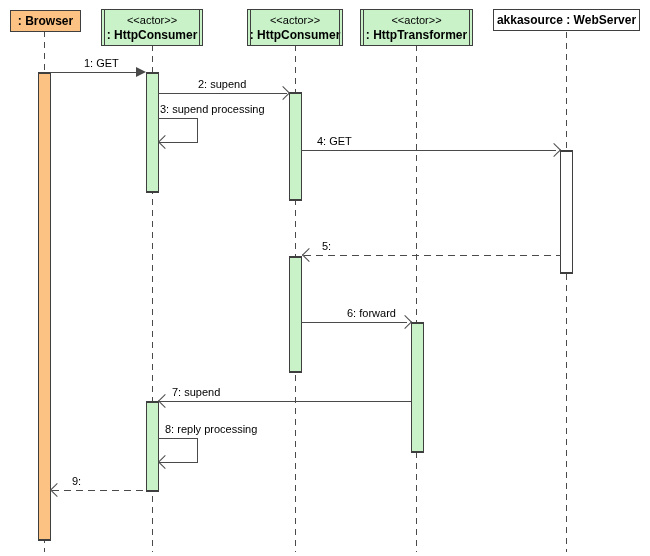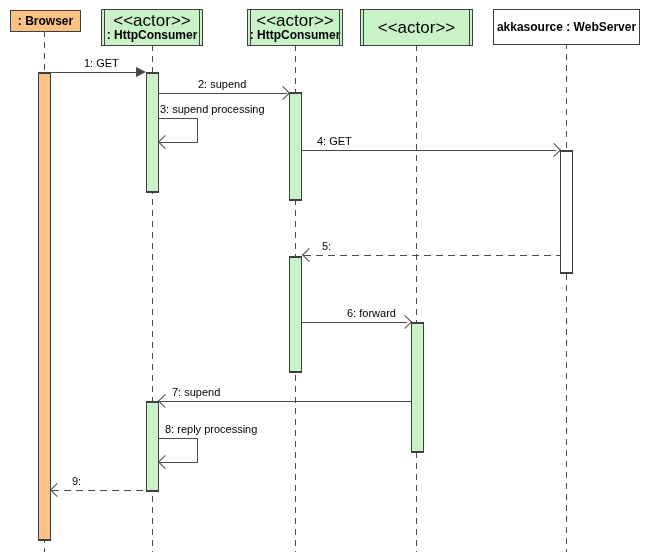--- a/index.html
+++ b/index.html
@@ -31,21 +31,21 @@
   
   .participant{
     position:absolute;z-index:4;box-sizing:border-box;border:1px solid var(--border);
     display:flex;flex-direction:column;align-items:center;justify-content:center;
     text-align:center;line-height:15px;
   }
   .participant.orange{background:var(--fill-orange);}
   .participant.green{background:var(--fill-green);}
   .participant.white{background:var(--fill-white);}
   .participant .pname{font-weight:bold;font-size:12px;white-space:nowrap;}
-  .participant .stereo{font-size:17px;white-space:nowrap;}
+  .participant .stereo{font-size:11px;white-space:nowrap;}
   .participant.activeobj::before,.participant.activeobj::after{
     content:"";position:absolute;top:0;bottom:0;width:1px;background:var(--border);
   }
   .participant.activeobj::before{left:2px;}
   .participant.activeobj::after{right:2px;}
   
   .mline{position:absolute;height:1px;background:var(--line);z-index:3;}
   .mline.dashed{
     background:repeating-linear-gradient(to right,var(--line) 0 7px,transparent 7px 12px);
   }
@@ -87,22 +87,23 @@
   <div class="participant green activeobj" style="left:101px;top:9px;width:102px;height:37px">
     <span class="stereo">&lt;&lt;actor&gt;&gt;</span>
     <span class="pname">: HttpConsumer</span>
   </div>
   <div class="participant green activeobj" style="left:247px;top:9px;width:96px;height:37px">
     <span class="stereo">&lt;&lt;actor&gt;&gt;</span>
     <span class="pname">: HttpConsumer</span>
   </div>
   <div class="participant green activeobj" style="left:360px;top:9px;width:113px;height:37px">
     <span class="stereo">&lt;&lt;actor&gt;&gt;</span>
+    <span class="pname">: HttpTransformer</span>
   </div>
-  <div class="participant white" style="left:493px;top:9px;width:147px;height:36px">
+  <div class="participant white" style="left:493px;top:9px;width:147px;height:22px">
     <span class="pname">akkasource : WebServer</span>
   </div>
 
   <div class="mline" style="left:50px;top:72px;width:87px"></div>
   <div class="tri-right" style="left:136px;top:67px"></div>
   <div class="mlabel" style="left:84px;top:57px">1: GET</div>
 
   <div class="mline" style="left:158px;top:93px;width:129px"></div>
   <div class="chev right" style="left:278px;top:88px"></div>
   <div class="mlabel" style="left:198px;top:78px">2: supend</div>

